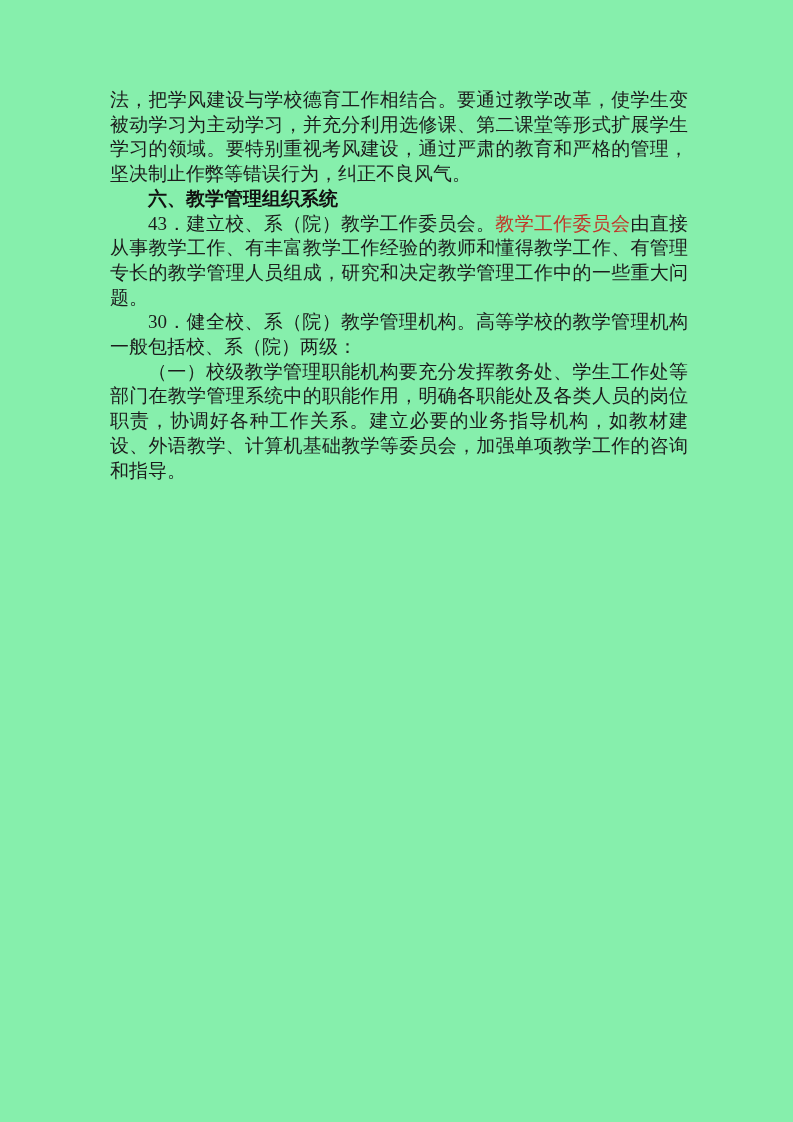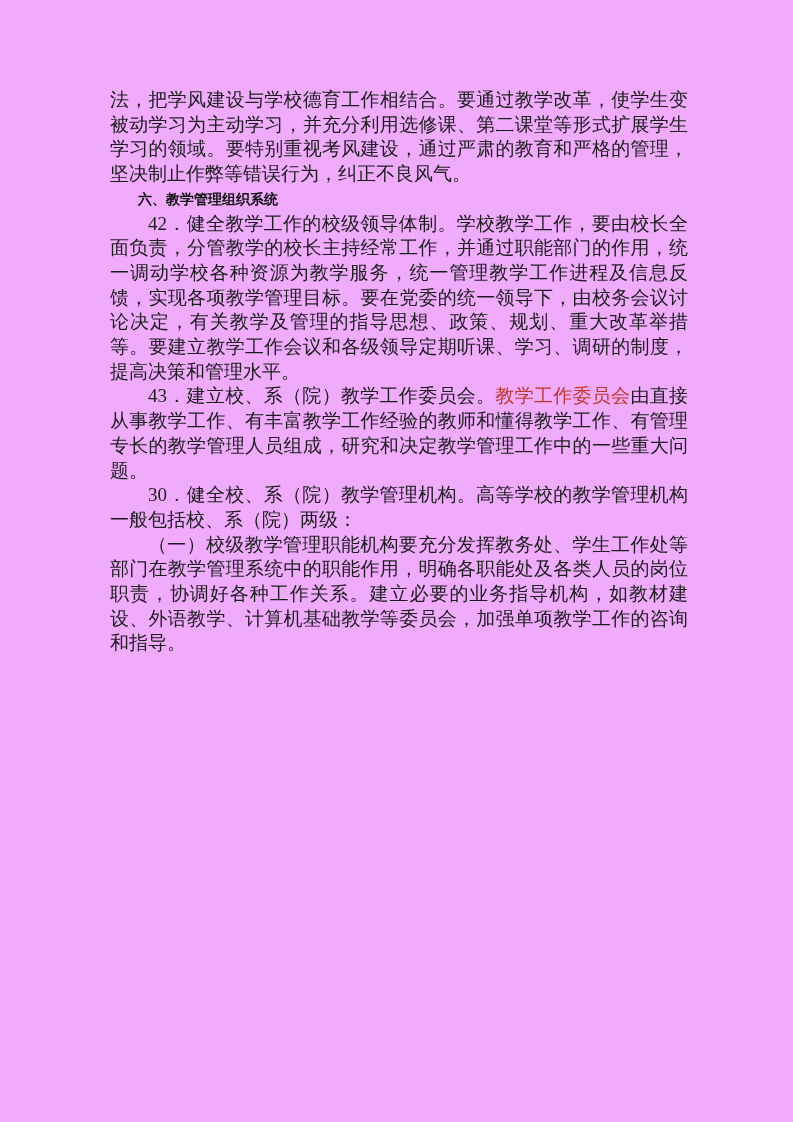--- a/index.html
+++ b/index.html
@@ -4,21 +4,21 @@
 <style>
   html, body {
     margin: 0;
     padding: 0;
     background: #ffffff;
   }
   .page {
     position: relative;
     width: 793px;
     height: 1122px;
-    background: #f0abfc;
+    background: #86efac;
     overflow: hidden;
     text-decoration: underline;
   }
   .text-block {
     position: absolute;
     left: 110px;
     top: 88px;
     width: 578px;
     font-family: "Liberation Serif", "DejaVu Serif", serif;
     font-size: 19px;
@@ -33,41 +33,40 @@
   }
   .para.no-indent {
     text-indent: 0;
   }
   .heading {
     margin: 0;
     padding: 0;
     text-indent: 2em;
     font-family: "Liberation Sans", "DejaVu Sans", sans-serif;
     font-weight: 700;
-    font-size: 14px;
+    font-size: 19px;
     line-height: 24.7px;
     color: #111111;
   }
   .highlight {
     color: #c23527;
   }
 </style>
 </head>
 <body>
 
 <div class="page">
   <div class="text-block">
 
     <p class="para no-indent">法，把学风建设与学校德育工作相结合。要通过教学改革，使学生变被动学习为主动学习，并充分利用选修课、第二课堂等形式扩展学生学习的领域。要特别重视考风建设，通过严肃的教育和严格的管理，坚决制止作弊等错误行为，纠正不良风气。</p>
 
 
 
     <h2 class="heading">六、教学管理组织系统</h2>
 
-    <p class="para">42．健全教学工作的校级领导体制。学校教学工作，要由校长全面负责，分管教学的校长主持经常工作，并通过职能部门的作用，统一调动学校各种资源为教学服务，统一管理教学工作进程及信息反馈，实现各项教学管理目标。要在党委的统一领导下，由校务会议讨论决定，有关教学及管理的指导思想、政策、规划、重大改革举措等。要建立教学工作会议和各级领导定期听课、学习、调研的制度，提高决策和管理水平。</p>
 
 
     <p class="para"><span>43．建立校、系（院）教学工作委员会。</span><span class="highlight" style="color: rgb(194, 53, 39);">教学工作委员会</span><span>由直接从事教学工作、有丰富教学工作经验的教师和懂得教学工作、有管理专长的教学管理人员组成，研究和决定教学管理工作中的一些重大问题。</span></p>
 
     <p class="para">30．健全校、系（院）教学管理机构。高等学校的教学管理机构一般包括校、系（院）两级：</p>
 
     <p class="para">（一）校级教学管理职能机构要充分发挥教务处、学生工作处等部门在教学管理系统中的职能作用，明确各职能处及各类人员的岗位职责，协调好各种工作关系。建立必要的业务指导机构，如教材建设、外语教学、计算机基础教学等委员会，加强单项教学工作的咨询和指导。</p>
 
   </div>
 </div>

